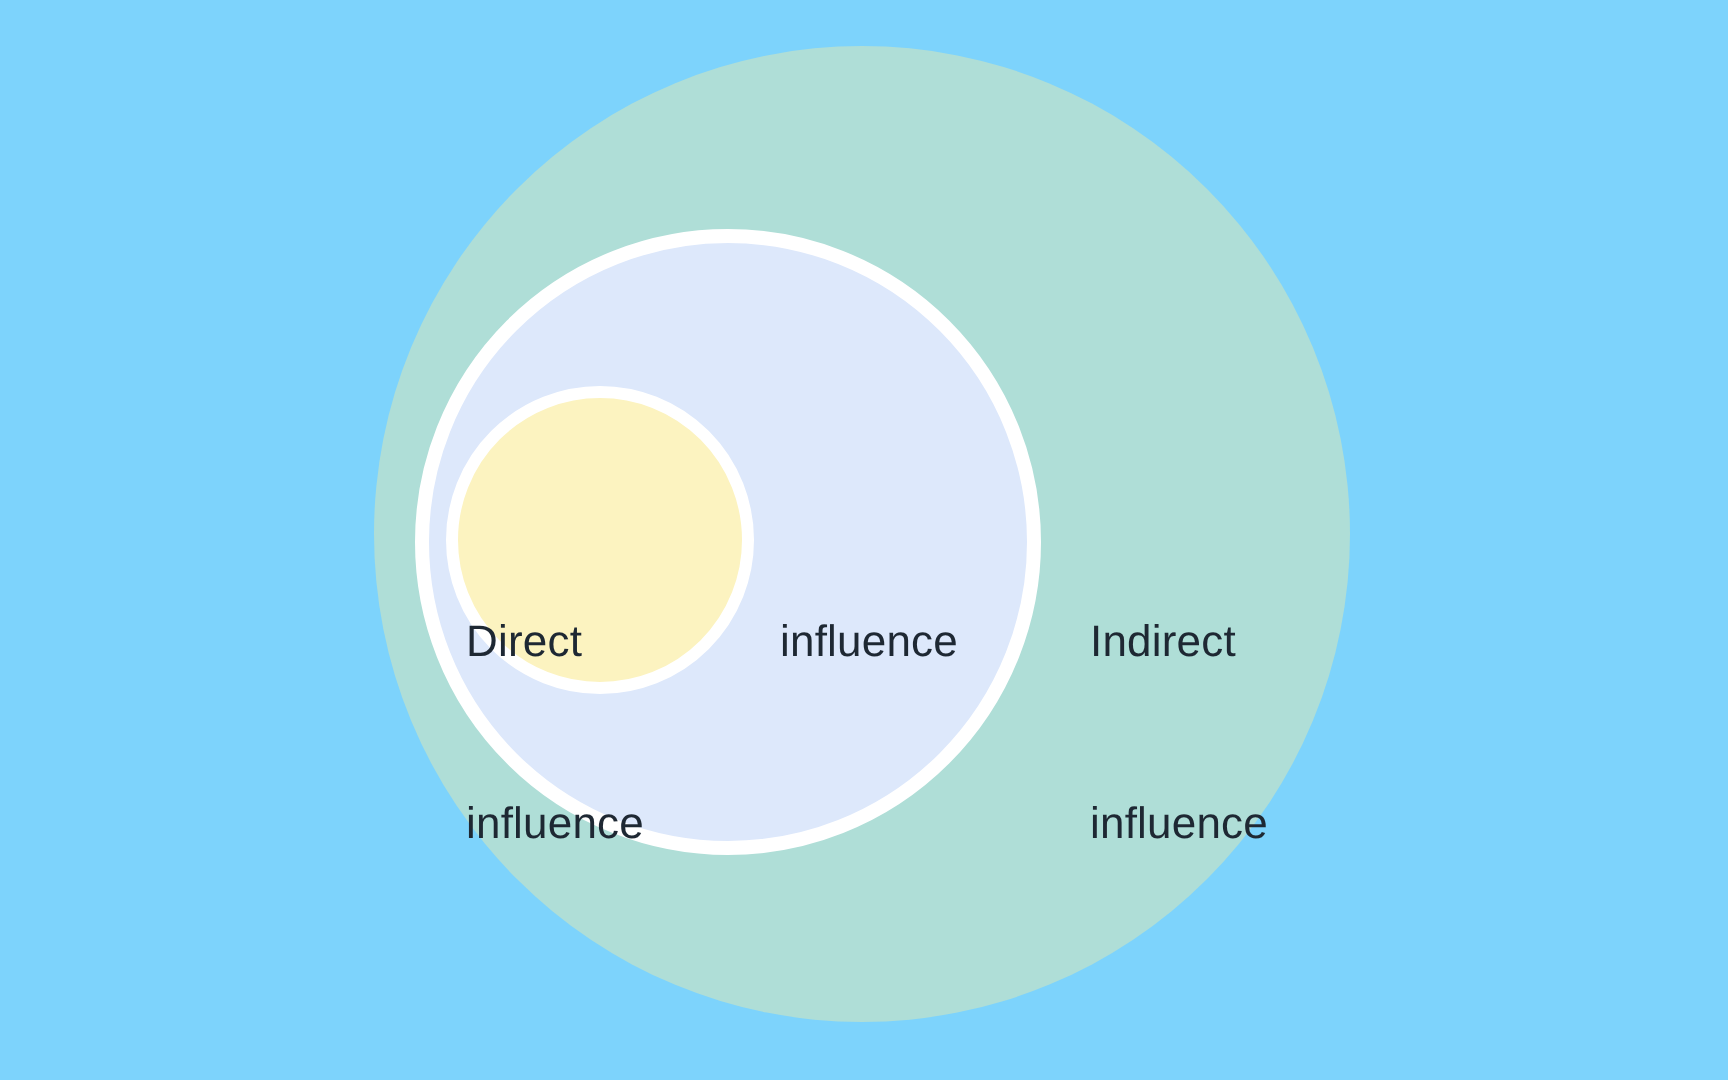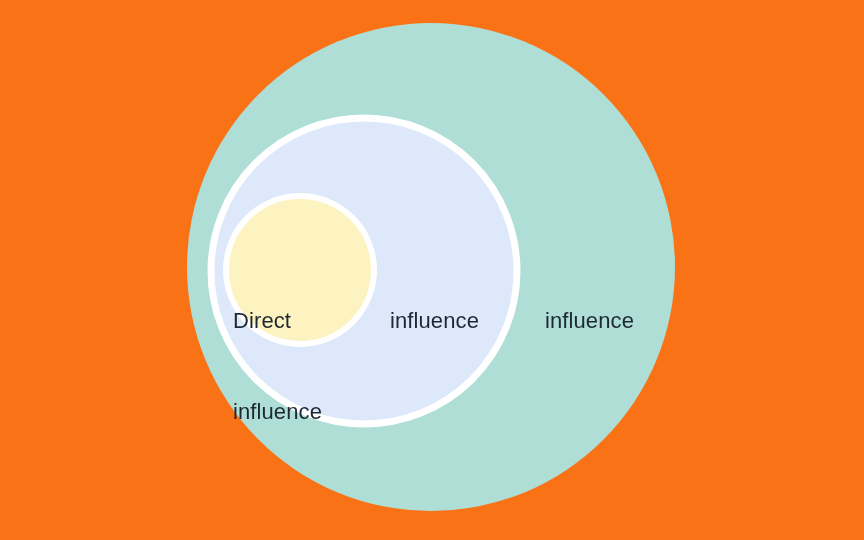--- a/index.html
+++ b/index.html
@@ -50,34 +50,35 @@
     top: 245px;
   }
   #label-indirect {
     left: 545px;
     top: 245px;
   }
 </style>
 </head>
 <body>
 
-<div id="diagram-root" style="background: #f97316;">
+<div id="diagram-root" style="background: #7dd3fc;">
 
   <svg id="venn-svg" viewBox="0 0 864 540" aria-hidden="true">
     <circle cx="431" cy="267" r="244" fill="#AFDED7" stroke="none"></circle>
     <circle cx="364" cy="271" r="153" fill="#DDE8FB" stroke="#FFFFFF" stroke-width="7"></circle>
     <circle cx="300" cy="270" r="74" fill="#FCF3C0" stroke="#FFFFFF" stroke-width="6"></circle>
   </svg>
 
   <div class="region-label" id="label-direct" style="color: rgb(30, 40, 51);">
     <span class="label-line">Direct</span>
     <span class="label-line">influence</span>
   </div>
 
   <div class="region-label" id="label-extended" style="color: rgb(30, 40, 51);">
     <span class="label-line">influence</span>
   </div>
 
   <div class="region-label" id="label-indirect" style="color: rgb(30, 40, 51);">
+    <span class="label-line">Indirect</span>
     <span class="label-line">influence</span>
   </div>
 
 </div>
 
 </body></html>

